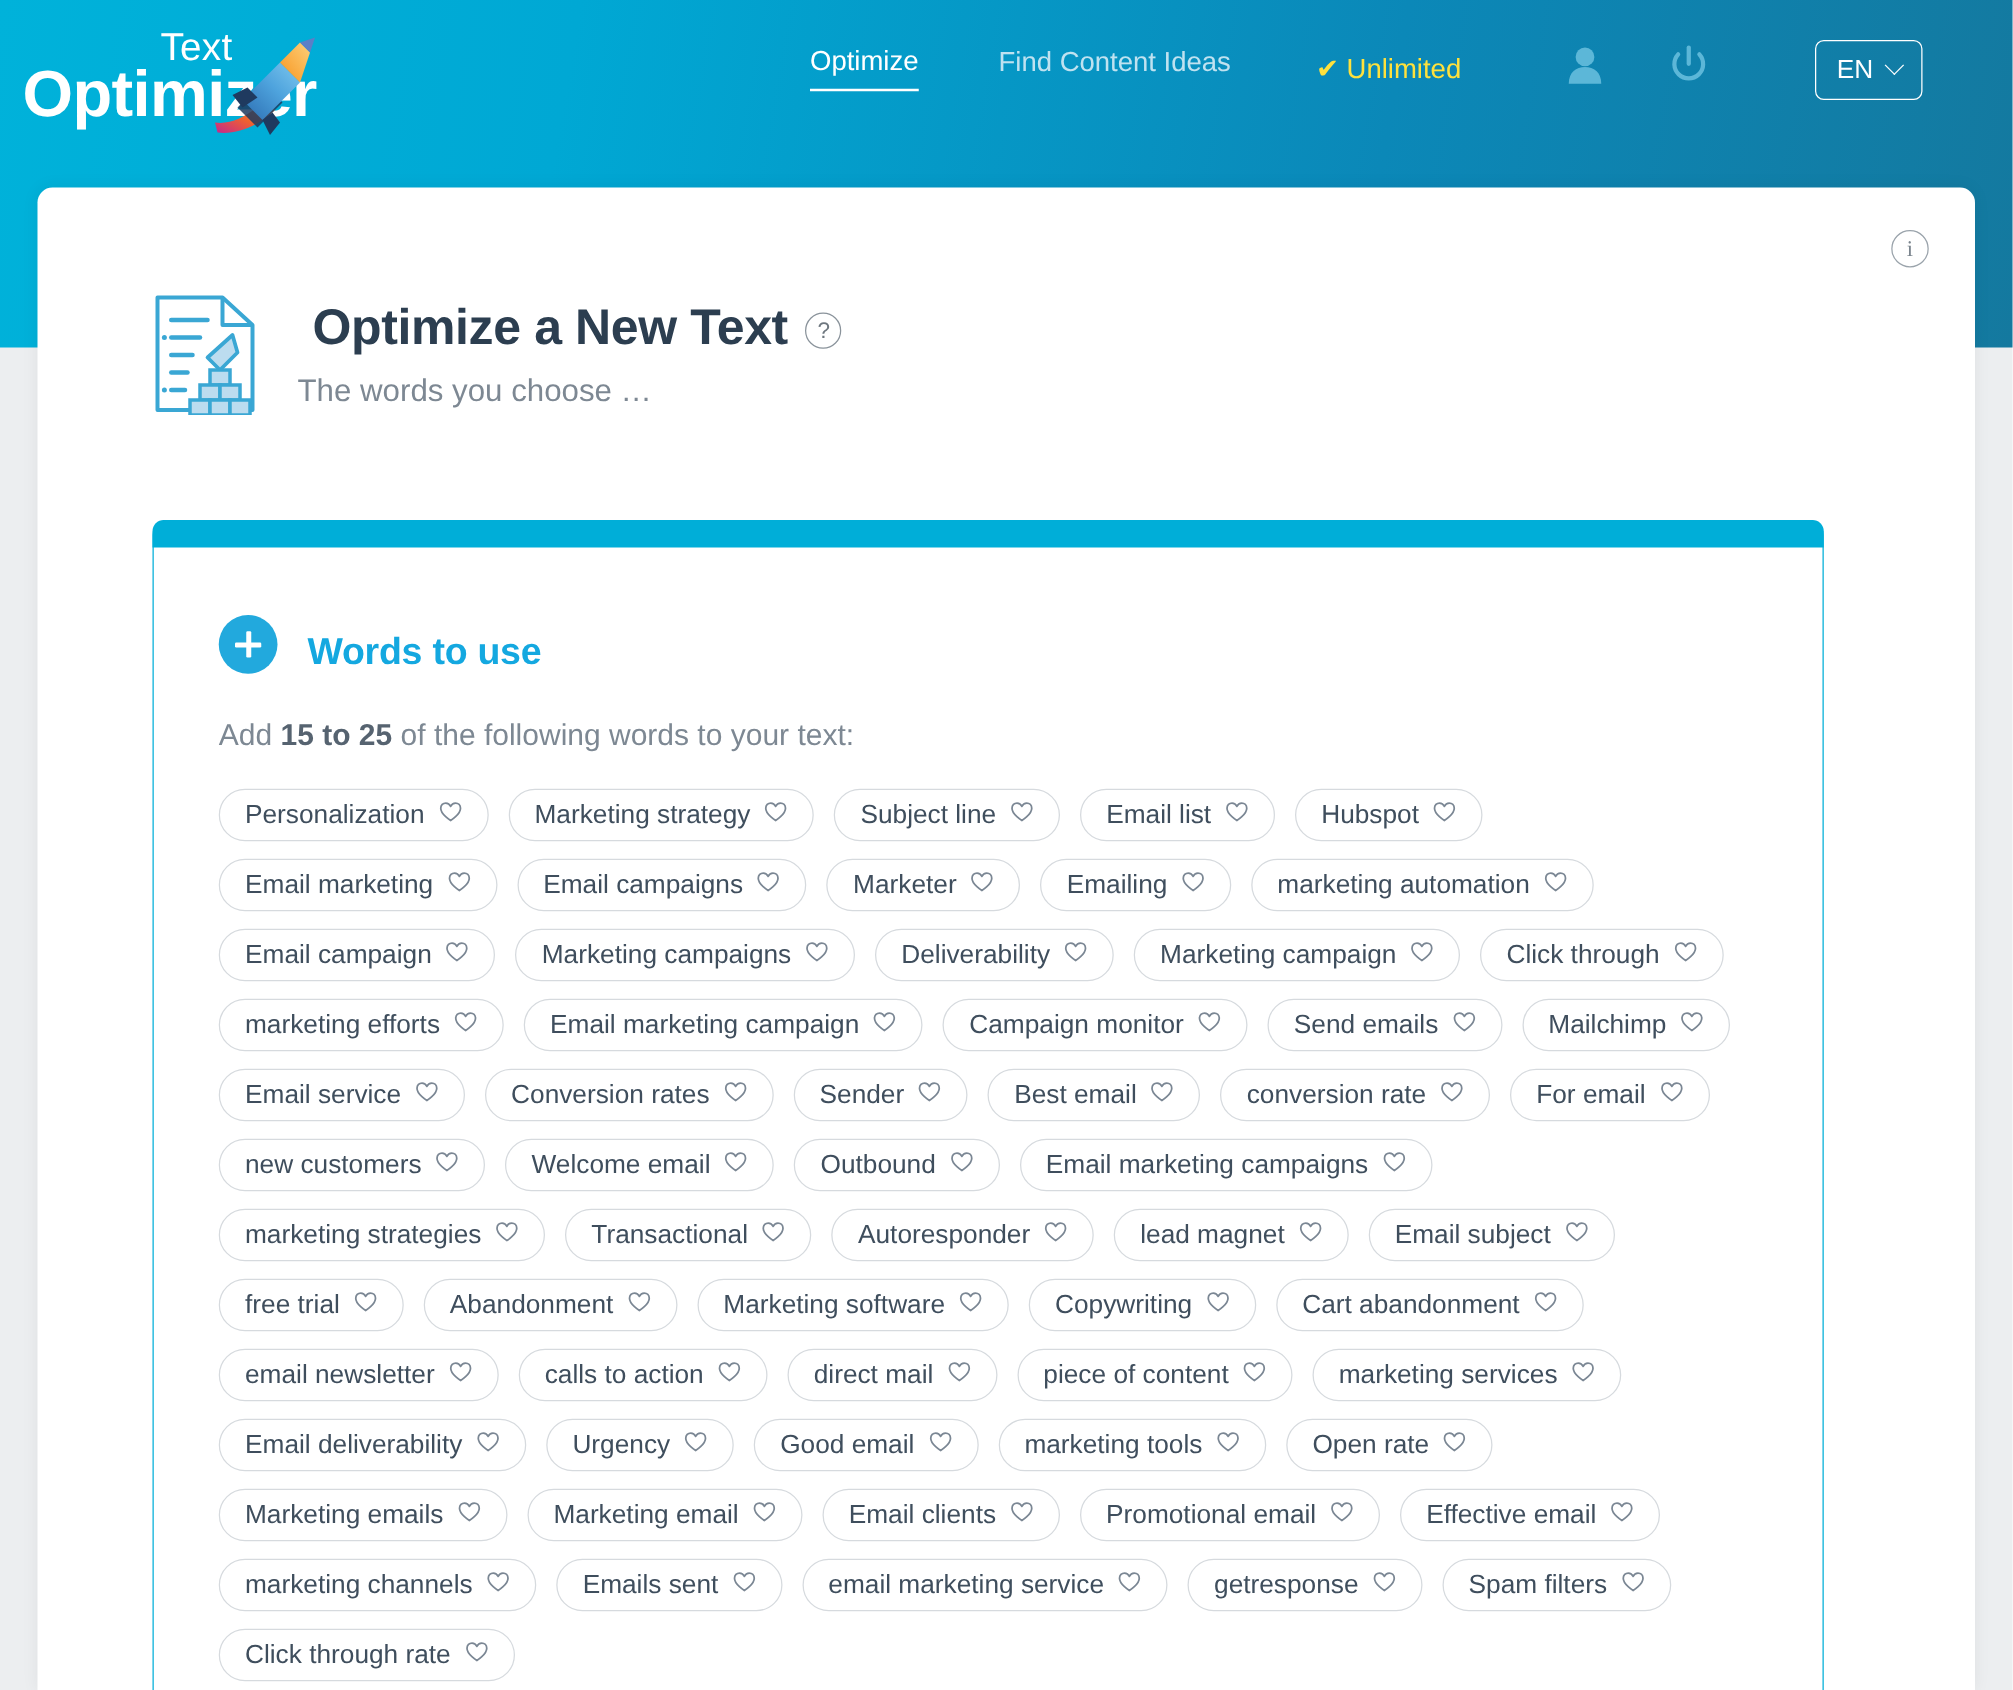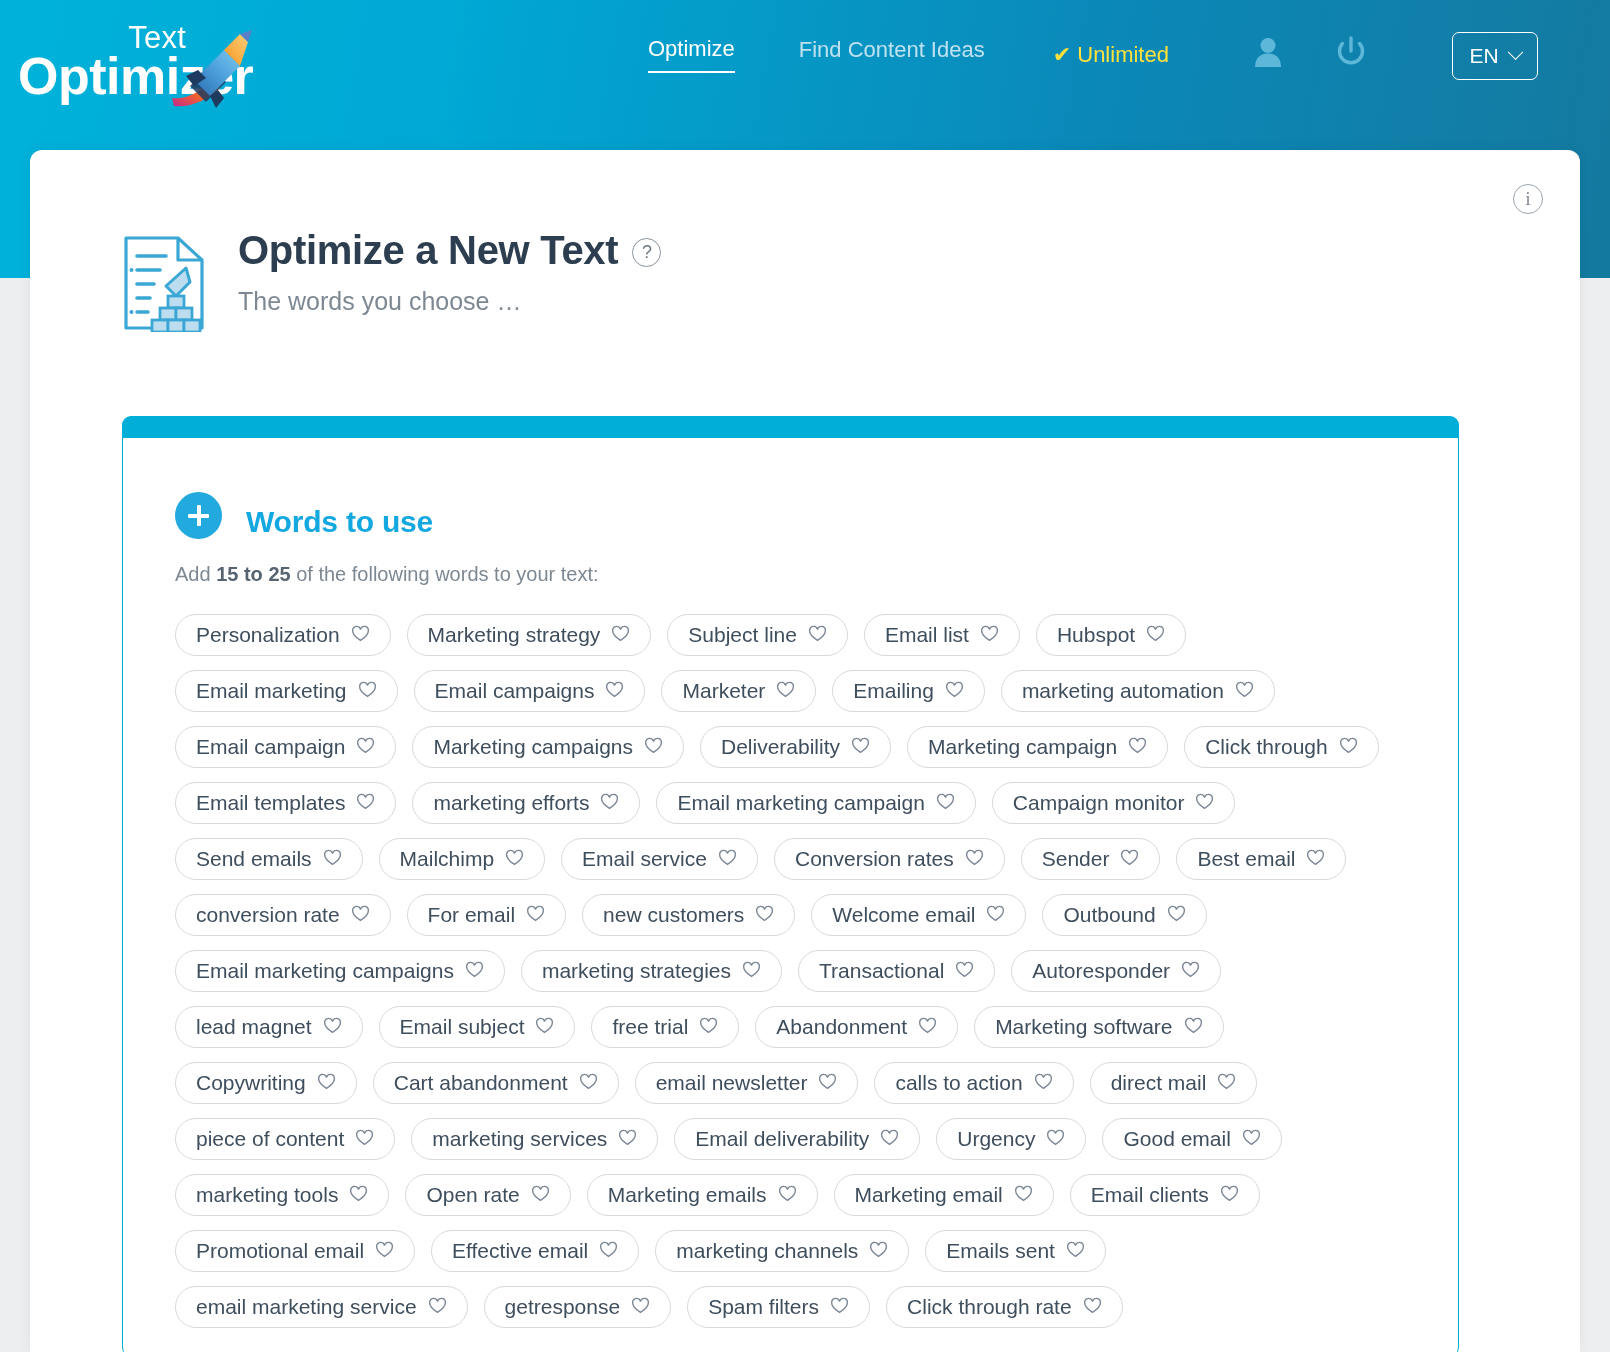--- a/index.html
+++ b/index.html
@@ -166,21 +166,21 @@
     display: flex;
     align-items: flex-start;
     gap: 28px;
   }
   .doc-icon { margin-top: 6px; }
   .page-title {
     font-size: 40px;
     font-weight: 700;
     color: #2c3e50;
     letter-spacing: -0.3px;
-    margin: 0;
+    margin: 12px;
     display: flex;
     align-items: center;
     gap: 14px;
     white-space: nowrap;
   }
   .q-badge {
     width: 29px; height: 29px;
     border: 1.8px solid #8a939b;
     border-radius: 50%;
     color: #6e777f;
@@ -239,22 +239,22 @@
   .plus-circle:before { left: 13px; top: 21.5px; width: 21px; height: 4px; }
   .plus-circle:after  { left: 21.5px; top: 13px; width: 4px; height: 21px; }
   .section-title {
     font-size: 30px;
     font-weight: 700;
     color: #14a8e0;
     letter-spacing: -0.2px;
   }
 
   .hint {
-    margin-top: 24px;
-    font-size: 20px;
+    margin-top: 36px;
+    font-size: 24px;
     color: #7d8893;
   }
   .hint b { color: #566370; font-weight: 700; }
 
   
   .chips {
     margin-top: 28px;
     display: flex;
     flex-wrap: wrap;
     gap: 14px 16px;
@@ -486,26 +486,20 @@
                 <path d="M9.5 15.4 C9.5 15.4 1.6 10.6 1.6 5.6 C1.6 3.1 3.4 1.4 5.6 1.4 C7.3 1.4 8.8 2.5 9.5 4.1 C10.2 2.5 11.7 1.4 13.4 1.4 C15.6 1.4 17.4 3.1 17.4 5.6 C17.4 10.6 9.5 15.4 9.5 15.4 Z" fill="none" stroke="#7b8794" stroke-width="1.4" stroke-linejoin="round"></path>
               </svg></span>
           </span>
           <span class="chip">
             <span>Click through</span>
             <span><svg class="heart" width="19" height="17" viewBox="0 0 19 17" aria-hidden="true">
                 <path d="M9.5 15.4 C9.5 15.4 1.6 10.6 1.6 5.6 C1.6 3.1 3.4 1.4 5.6 1.4 C7.3 1.4 8.8 2.5 9.5 4.1 C10.2 2.5 11.7 1.4 13.4 1.4 C15.6 1.4 17.4 3.1 17.4 5.6 C17.4 10.6 9.5 15.4 9.5 15.4 Z" fill="none" stroke="#7b8794" stroke-width="1.4" stroke-linejoin="round"></path>
               </svg></span>
           </span>
           <span class="chip">
-            <span>Email templates</span>
-            <span><svg class="heart" width="19" height="17" viewBox="0 0 19 17" aria-hidden="true">
-                <path d="M9.5 15.4 C9.5 15.4 1.6 10.6 1.6 5.6 C1.6 3.1 3.4 1.4 5.6 1.4 C7.3 1.4 8.8 2.5 9.5 4.1 C10.2 2.5 11.7 1.4 13.4 1.4 C15.6 1.4 17.4 3.1 17.4 5.6 C17.4 10.6 9.5 15.4 9.5 15.4 Z" fill="none" stroke="#7b8794" stroke-width="1.4" stroke-linejoin="round"></path>
-              </svg></span>
-          </span>
-          <span class="chip">
             <span>marketing efforts</span>
             <span><svg class="heart" width="19" height="17" viewBox="0 0 19 17" aria-hidden="true">
                 <path d="M9.5 15.4 C9.5 15.4 1.6 10.6 1.6 5.6 C1.6 3.1 3.4 1.4 5.6 1.4 C7.3 1.4 8.8 2.5 9.5 4.1 C10.2 2.5 11.7 1.4 13.4 1.4 C15.6 1.4 17.4 3.1 17.4 5.6 C17.4 10.6 9.5 15.4 9.5 15.4 Z" fill="none" stroke="#7b8794" stroke-width="1.4" stroke-linejoin="round"></path>
               </svg></span>
           </span>
           <span class="chip">
             <span>Email marketing campaign</span>
             <span><svg class="heart" width="19" height="17" viewBox="0 0 19 17" aria-hidden="true">
                 <path d="M9.5 15.4 C9.5 15.4 1.6 10.6 1.6 5.6 C1.6 3.1 3.4 1.4 5.6 1.4 C7.3 1.4 8.8 2.5 9.5 4.1 C10.2 2.5 11.7 1.4 13.4 1.4 C15.6 1.4 17.4 3.1 17.4 5.6 C17.4 10.6 9.5 15.4 9.5 15.4 Z" fill="none" stroke="#7b8794" stroke-width="1.4" stroke-linejoin="round"></path>
               </svg></span>

